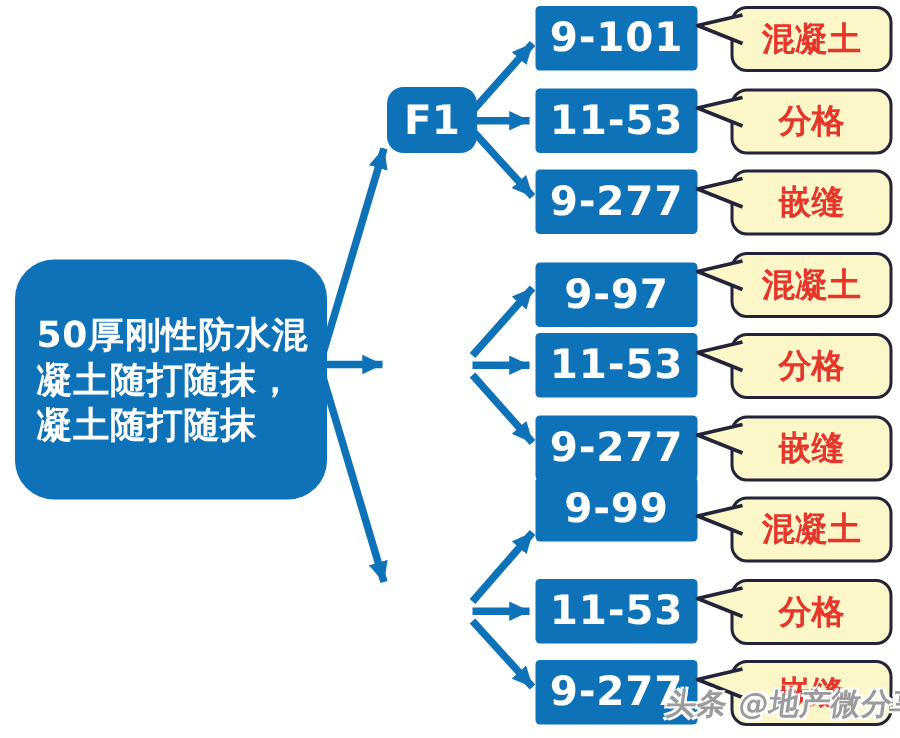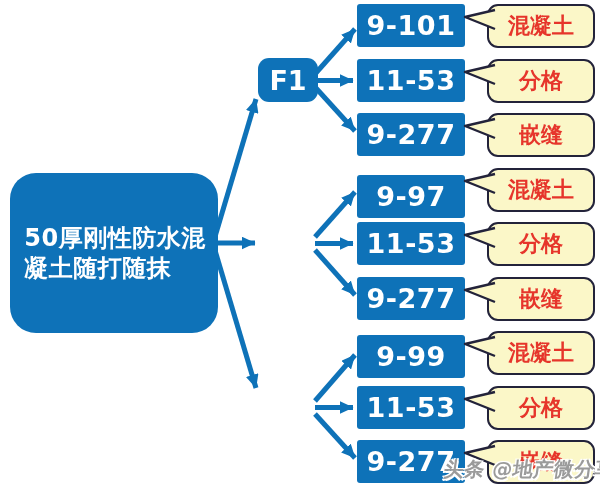--- a/index.html
+++ b/index.html
@@ -69,20 +69,21 @@
 
       <line x1="315" y1="401" x2="355" y2="355" marker-end="url(#ah)"></line>
       <line x1="315" y1="407.5" x2="353" y2="407.5" marker-end="url(#ah)"></line>
       <line x1="315" y1="414" x2="355" y2="458" marker-end="url(#ah)"></line>
     </g>
   </svg>
 
   <div class="node main-box">
     <div class="main-text">
       <div>50厚刚性防水混</div>
+      <div>凝土随打随抹，</div>
       <div>凝土随打随抹</div>
     </div>
   </div>
 
   <div class="node fbox" style="top:58px">F1</div>
   <div class="node code" style="top:4px">9-101</div>
   <div class="node code" style="top:59px">11-53</div>
   <div class="node code" style="top:113px">9-277</div>
   <div class="bubble" style="top:4px">
       <span>混凝土</span>
@@ -100,21 +101,21 @@
   <div class="bubble" style="top:168px">
       <span>混凝土</span>
     </div>
   <div class="bubble" style="top:222px">
       <span>分格</span>
     </div>
   <div class="bubble" style="top:277px">
       <span>嵌缝</span>
     </div>
 
-  <div class="node code" style="top:335px">9-99</div>
+  <div class="node code" style="top:318px">9-99</div>
   <div class="node code" style="top:386px">11-53</div>
   <div class="node code" style="top:440px">9-277</div>
   <div class="bubble" style="top:331px">
       <span>混凝土</span>
     </div>
   <div class="bubble" style="top:386px">
       <span>分格</span>
     </div>
   <div class="bubble" style="top:440px">
       <span>嵌缝</span>

